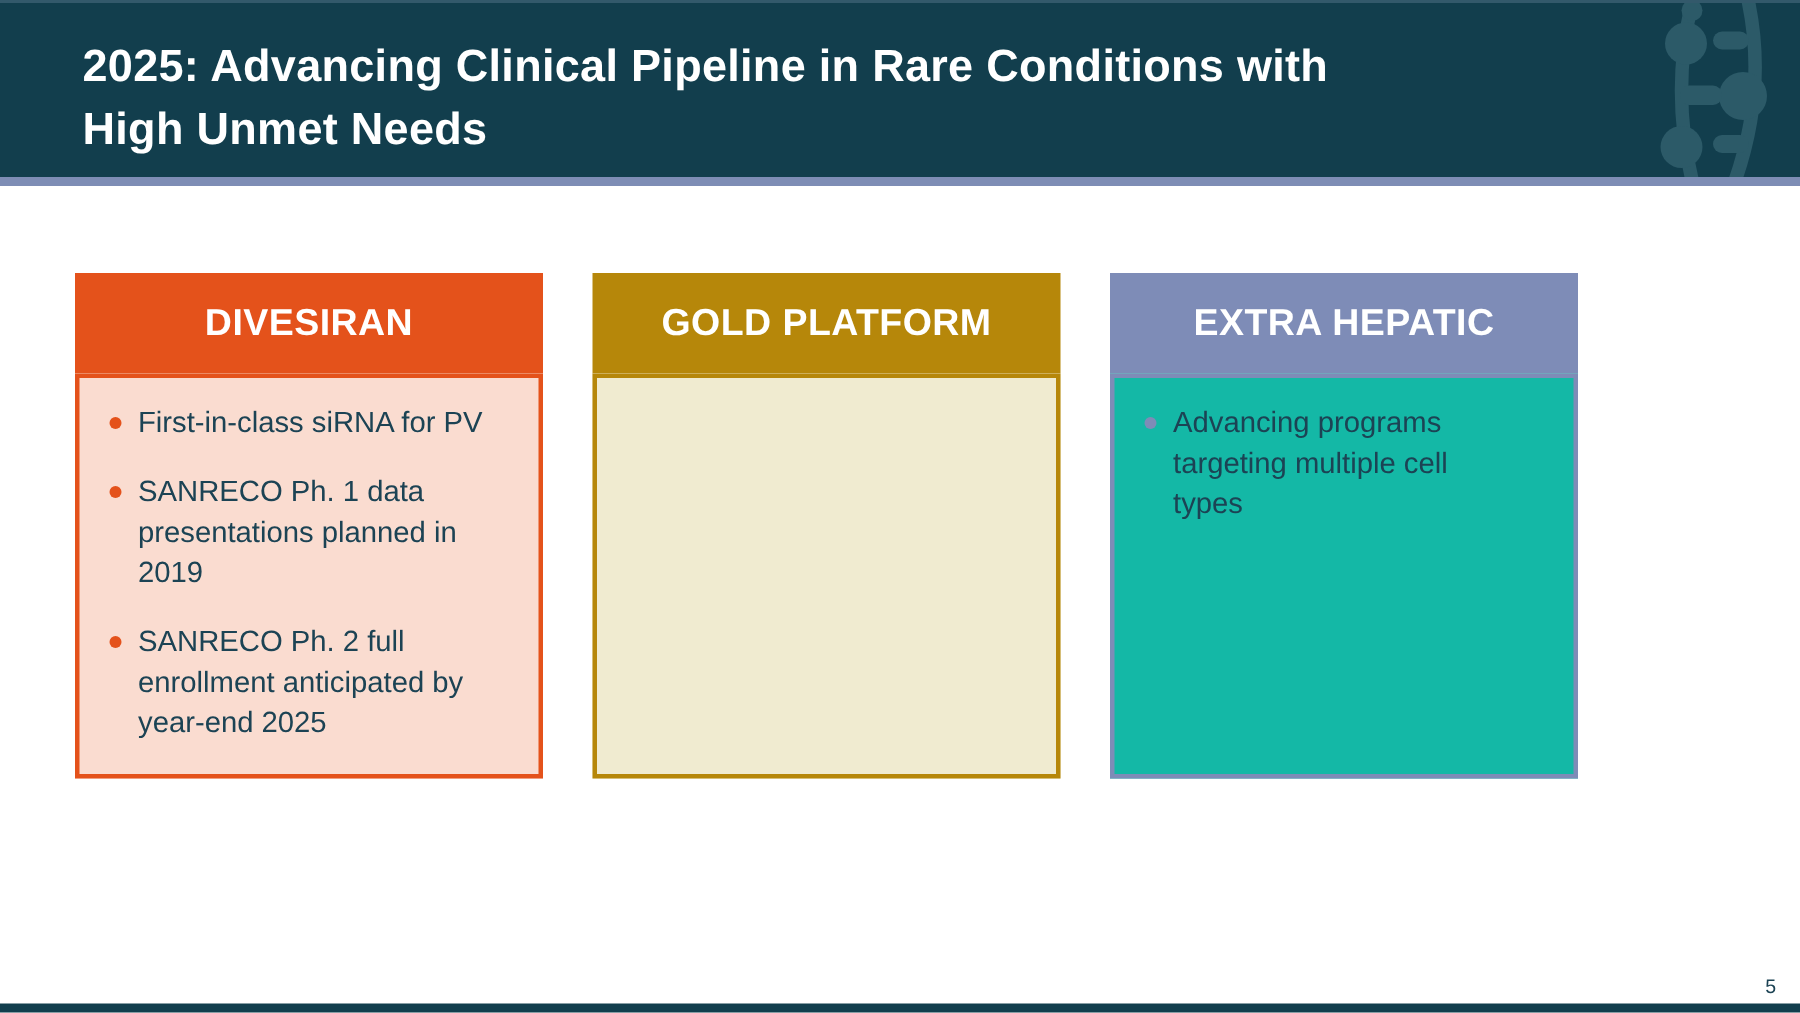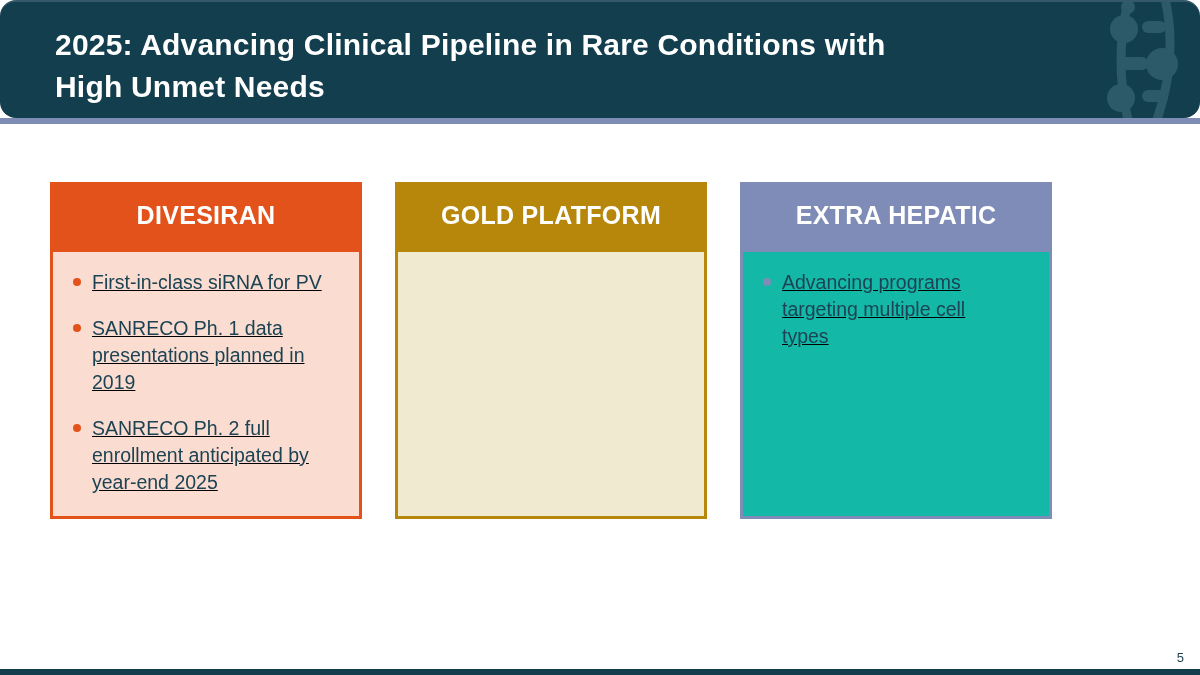--- a/index.html
+++ b/index.html
@@ -11,21 +11,20 @@
     overflow: hidden;
   }
 
   
   .slide-header {
     position: absolute;
     top: 0; left: 0;
     width: 1200px; height: 118px;
     background: #123E4D;
     border-top: 2px solid #33596B;
-    border-radius: 16px;
   }
   .slide-title {
     position: absolute;
     top: 22px; left: 55px;
     color: #ffffff;
     font-weight: bold;
     font-size: 30px;
     line-height: 42px;
     letter-spacing: 0.2px;
   }
@@ -60,21 +59,21 @@
     color: #ffffff;
     font-weight: bold;
     font-size: 25px;
     letter-spacing: 0.3px;
   }
   .card-body {
     height: 270px;
     border: 3px solid;
     padding: 17px 35px 0 39px;
   }
-  .card-body ul { list-style: none; text-decoration: underline; }
+  .card-body ul { list-style: none; }
   .card-body li {
     position: relative;
     font-size: 19.5px;
     line-height: 27px;
     color: #1C4354;
     margin-bottom: 19px;
   }
   .bullet-dot {
     position: absolute;
     left: -19px; top: 9px;

